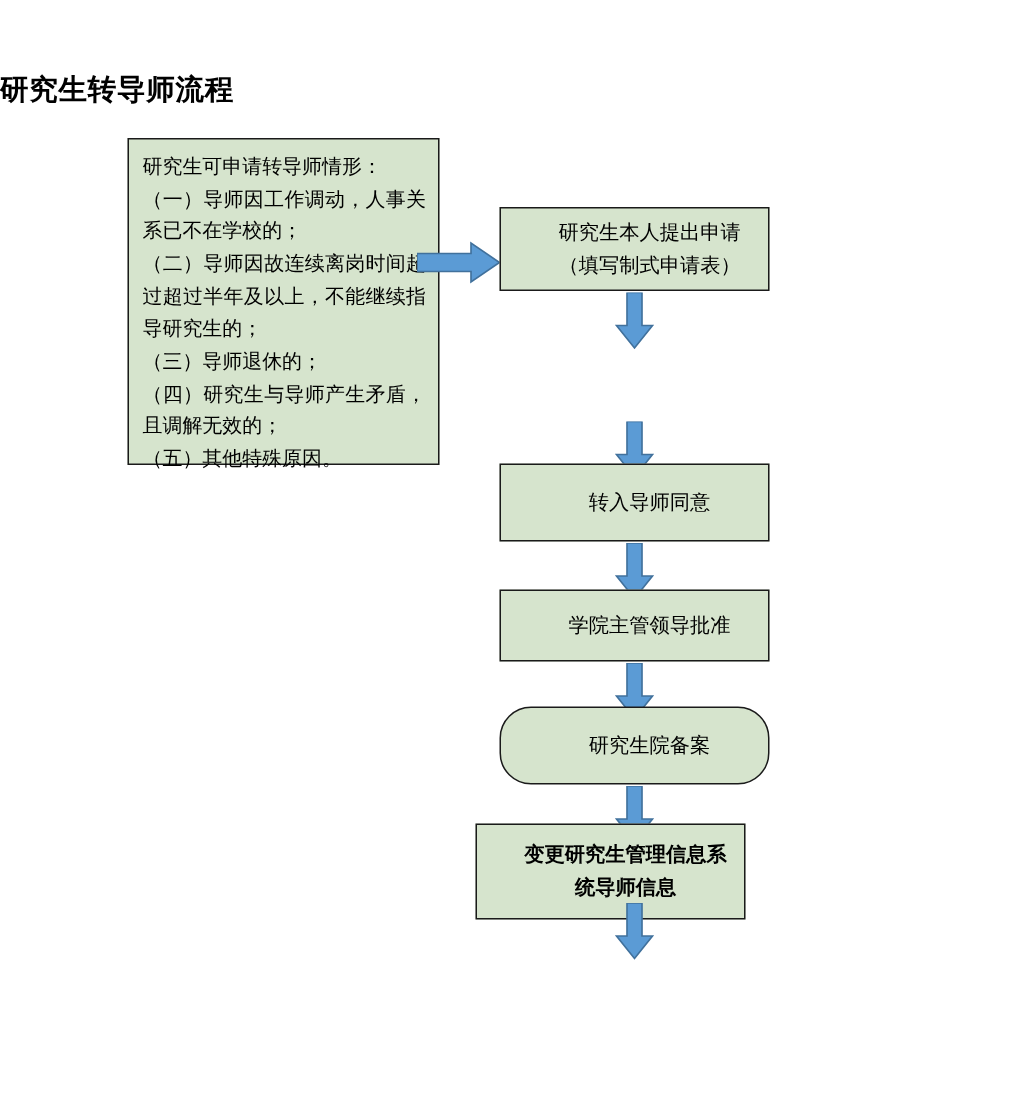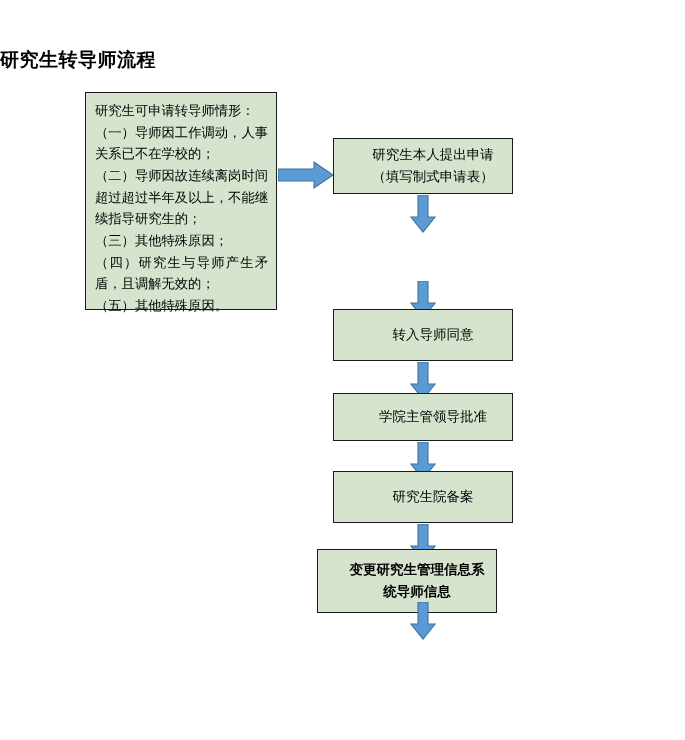--- a/index.html
+++ b/index.html
@@ -55,21 +55,21 @@
     width: 100%;
     white-space: pre-line;
     padding-left: 20px;
   }
 
   
   .cond-box {
     position: absolute;
     left: 85px;
     top: 92px;
-    width: 192px;
+    width: 208px;
     height: 218px;
     box-sizing: border-box;
     background: #d6e4cd;
     border: 1.2px solid #1a1a1a;
     padding: 7px 8px 6px 9px;
     font-size: 13.3px;
     line-height: 1.63;
     font-family: "Liberation Serif", "DejaVu Serif", serif;
     text-align: justify;
   }
@@ -92,21 +92,21 @@
 <body>
 
 <div id="page">
 
   <div class="title">研究生转导师流程</div>
 
   <div class="cond-box">
     <span class="line">研究生可申请转导师情形：</span>
     <span class="line indent">（一）导师因工作调动，人事关系已不在学校的；</span>
     <span class="line indent">（二）导师因故连续离岗时间超过超过半年及以上，不能继续指导研究生的；</span>
-    <span class="line indent">（三）其他特殊原因；</span>
+    <span class="line indent">（三）导师退休的；</span>
     <span class="line indent">（四）研究生与导师产生矛盾，且调解无效的；</span>
     <span class="line indent">（五）其他特殊原因。</span>
   </div>
 
   <div class="arrow-h" style="left:278px; top:160px;">
     <svg width="56" height="30" viewBox="0 0 56 30">
       <polygon points="0,9 36,9 36,2 55,15 36,28 36,21 0,21" fill="#5b9bd5" stroke="#41719c" stroke-width="1.1"></polygon>
     </svg>
   </div>
 
@@ -141,21 +141,21 @@
   <div class="box" style="left:333px; top:393px; width:180px; height:48px;">
     <span class="txt">学院主管领导批准</span>
   </div>
 
   <div class="arrow-v" style="left:410px; top:442px;">
     <svg width="26" height="38" viewBox="0 0 26 38">
       <polygon points="8,0 18,0 18,22 25,22 13,37 1,22 8,22" fill="#5b9bd5" stroke="#41719c" stroke-width="1.1"></polygon>
     </svg>
   </div>
 
-  <div class="box" style="left:333px; top:471px; width:180px; height:52px;">
+  <div class="box" style="left:333px; top:471px; width:180px; height:52px;border-radius:21px;">
     <span class="txt">研究生院备案</span>
   </div>
 
   <div class="arrow-v" style="left:410px; top:524px;">
     <svg width="26" height="38" viewBox="0 0 26 38">
       <polygon points="8,0 18,0 18,22 25,22 13,37 1,22 8,22" fill="#5b9bd5" stroke="#41719c" stroke-width="1.1"></polygon>
     </svg>
   </div>
 
   <div class="box" style="left:317px; top:549px; width:180px; height:64px;font-weight:bold;">

